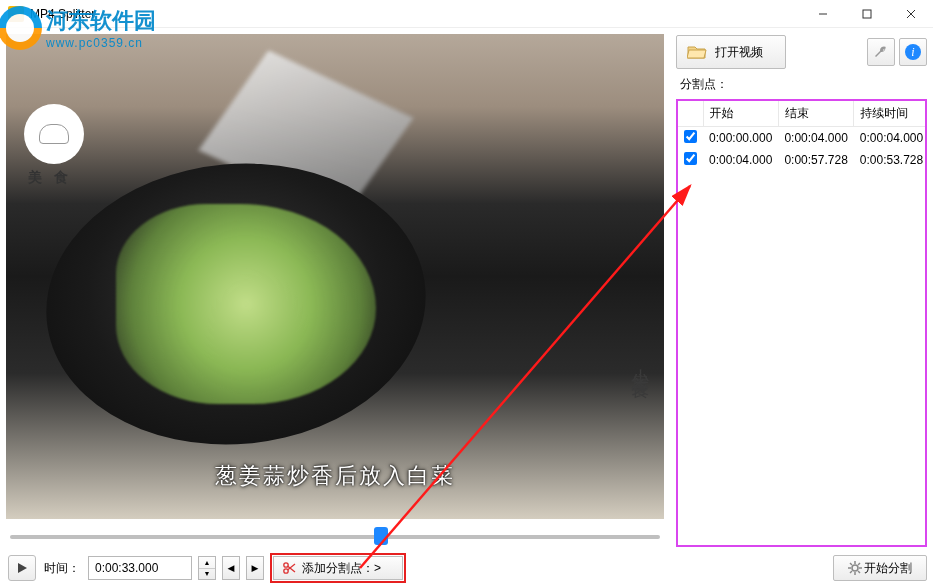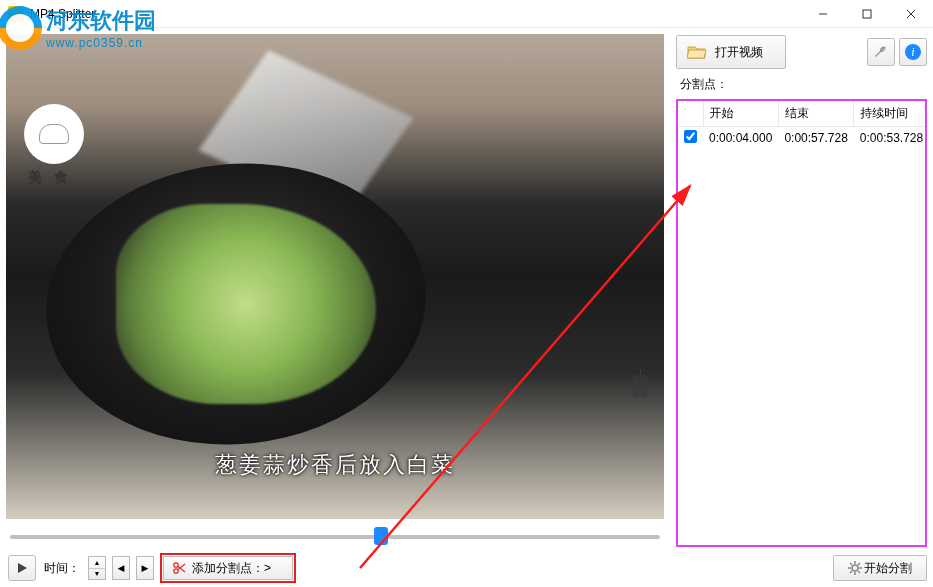--- a/index.html
+++ b/index.html
@@ -17,21 +17,21 @@
     
     .video-area { flex: 1; background: #fff; position: relative; margin: 6px; text-decoration: underline; }
     .video-frame { position: absolute; inset: 0; background: linear-gradient(180deg,#b5a89a 0%,#9c8d7e 15%,#2a2a2a 35%,#1a1a1a 50%,#2b2b2b 70%,#d4cdbf 100%); display:flex; align-items:center; justify-content:center; overflow:hidden; }
     .wok { position:absolute; width:380px; height:280px; background: radial-gradient(ellipse at 50% 45%, #3a3a3a 0%, #1a1a1a 55%, #0a0a0a 100%); border-radius: 50%; top: 130px; left: 40px; transform: rotate(-5deg);}
     .veggies { position:absolute; width:260px; height:200px; background: radial-gradient(circle, rgba(200,230,140,0.95) 0%, rgba(150,200,90,0.9) 40%, rgba(120,170,70,0.7) 70%, transparent 100%); border-radius: 40% 60% 55% 45%; top:170px; left:110px; filter: blur(1px);}
     .cleaver { position:absolute; width:160px; height:120px; background: linear-gradient(135deg,#e8e8e8 0%,#b8b8b8 50%,#888 100%); top:40px; left:220px; transform: rotate(25deg) skewX(-10deg); opacity:0.85; filter: blur(2px);}
     .chef-badge { position:absolute; top:70px; left:18px; width:60px; height:60px; background:#fff; border-radius:50%; display:flex; flex-direction:column; align-items:center; justify-content:center; font-size:9px; }
     .chef-badge .hat { width:30px; height:20px; background:#fff; border:1px solid #999; border-radius:12px 12px 4px 4px; }
     .chef-label { position:absolute; top:135px; left:22px; font-size:14px; color:#333; font-weight:bold; letter-spacing:4px; }
     .side-text { position:absolute; right:12px; top:320px; writing-mode:vertical-rl; font-size:18px; color:#3a3a3a; font-family:"KaiTi",serif; letter-spacing:4px; }
-    .subtitle { position:absolute; bottom:39px; left:50%; transform:translateX(-50%); color:#fff; font-size:22px; text-shadow:0 0 4px #000, 0 0 2px #000; letter-spacing:2px; white-space:nowrap; }
+    .subtitle { position:absolute; bottom:28px; left:50%; transform:translateX(-50%); color:#fff; font-size:22px; text-shadow:0 0 4px #000, 0 0 2px #000; letter-spacing:2px; white-space:nowrap; }
     
     .watermark { position:absolute; top:-22px; left:-2px; z-index:10; display:flex; align-items:center; gap:4px; opacity:0.92; }
     .wm-logo { width:44px; height:44px; border-radius:50%; background: conic-gradient(#0099e5 0 90deg,#ff9900 90deg 270deg,#0099e5 270deg 360deg); position:relative; }
     .wm-logo::after { content:""; position:absolute; inset:8px; background:#fff; border-radius:50%; }
     .wm-text { display:flex; flex-direction:column; }
     .wm-title { font-size:22px; font-weight:bold; color:#0088cc; }
     .wm-url { font-size:12px; color:#0088cc; letter-spacing:1px; }
     
     .timeline-row { height: 24px; position: relative; margin: 0 10px 6px 10px; }
     .timeline-track { position:absolute; top:10px; left:0; right:0; height:4px; background:#bfbfbf; border-radius:2px; }
@@ -125,20 +125,21 @@
       <div class="timeline-handle"></div>
     </div>
 
     <div class="controls-row">
       <div class="play-btn">
         <svg width="12" height="12">
             <polygon points="2,1 11,6 2,11" fill="#444"></polygon>
           </svg>
       </div>
       <span class="time-label">时间：</span>
+      <input class="time-input" value="0:00:33.000" style="">
       <div class="spinner">
           <div>▲</div>
           <div>▼</div>
         </div>
       <div class="step-btn">◀</div>
       <div class="step-btn">▶</div>
       <div class="highlight-box">
         <div class="add-split-btn">
           <svg width="14" height="14">
               <circle cx="4" cy="4" r="2.2" fill="none" stroke="#d33" stroke-width="1.3"></circle>
@@ -191,20 +192,26 @@
       <table class="tbl">
         <thead>
           <tr>
             <th style="width:20px"></th>
             <th>开始</th>
             <th>结束</th>
             <th>持续时间</th>
           </tr>
         </thead>
         <tbody id="split-rows">
+            <tr>
+    <td><input type="checkbox" class="chk" checked="" style=""></td>
+    <td>0:00:00.000</td>
+    <td>0:00:04.000</td>
+    <td>0:00:04.000</td>
+            </tr>
             <tr>
     <td><input type="checkbox" class="chk" checked="" style=""></td>
     <td>0:00:04.000</td>
     <td>0:00:57.728</td>
     <td>0:00:53.728</td>
             </tr>
           </tbody>
       </table>
     </div>
 

